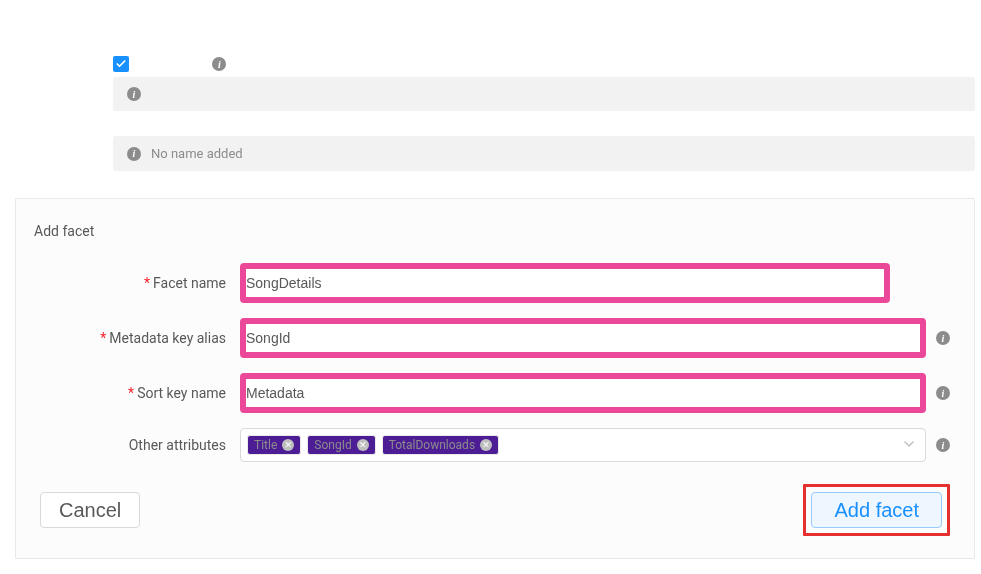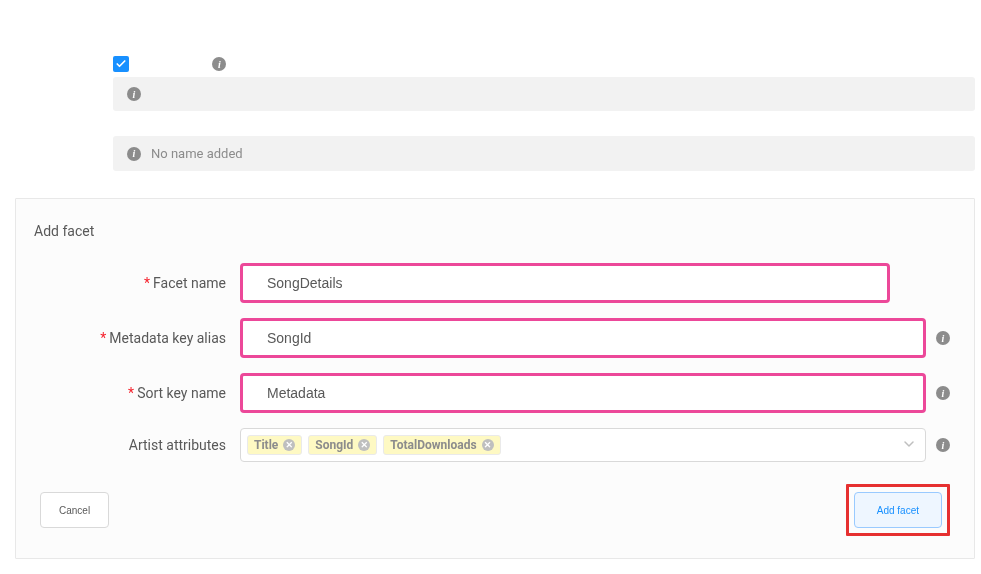--- a/index.html
+++ b/index.html
@@ -100,23 +100,23 @@
     }
     .input-wrap {
       flex: 1;
       display: flex;
       align-items: center;
       gap: 10px;
     }
     .text-input {
       flex: 1;
       height: 40px;
-      border: 3px solid #ec4899;
+      border: 6px solid #ec4899;
       border-radius: 4px;
-      padding: 0 24px;
+      padding: 0 0;
       font-size: 14px;
       color: #595959;
       background: #fff;
       outline: none;
       max-width: 650px;
     }
     .text-input-full {
       max-width: none;
     }
     .tag-select {
@@ -133,30 +133,29 @@
     }
     .tag-select .chevron {
       position: absolute;
       right: 10px;
       top: 50%;
       transform: translateY(-50%);
       color: #bfbfbf;
     }
     .tag-select .chevron svg { width: 12px; height: 12px; }
     .tag {
-      background: #fef9c3;
+      background: #4c1d95;
       border: 1px solid #eaeaea;
       border-radius: 3px;
       padding: 2px 6px;
       font-size: 12px;
       color: #8c8c8c;
       display: inline-flex;
       align-items: center;
       gap: 5px;
-      font-weight: bold;
     }
     .tag-close {
       width: 12px;
       height: 12px;
       border-radius: 50%;
       background: #bfbfbf;
       color: #fff;
       display: inline-flex;
       align-items: center;
       justify-content: center;
@@ -167,21 +166,21 @@
     .button-row {
       display: flex;
       justify-content: space-between;
       align-items: center;
       margin-top: 22px;
     }
     .btn {
       height: 36px;
       padding: 0 18px;
       border-radius: 4px;
-      font-size: 10px;
+      font-size: 20px;
       cursor: pointer;
       display: inline-flex;
       align-items: center;
       justify-content: center;
       background: #fff;
     }
     .btn-cancel {
       border: 1px solid #d9d9d9;
       color: #595959;
     }
@@ -243,21 +242,21 @@
 
   <div class="form-row">
     <div class="form-label"><span class="required">*</span><span>Sort key name</span></div>
     <div class="input-wrap">
       <input class="text-input text-input-full" type="text" value="Metadata" style="">
       <span class="info-icon info-right">i</span>
     </div>
   </div>
 
   <div class="form-row">
-    <div class="form-label"><span>Artist attributes</span></div>
+    <div class="form-label"><span>Other attributes</span></div>
     <div class="input-wrap">
       <div class="tag-select">
         <span class="tag">
             <span>Title</span>
             <span class="tag-close">✕</span>
           </span>
         <span class="tag">
             <span>SongId</span>
             <span class="tag-close">✕</span>
           </span>

